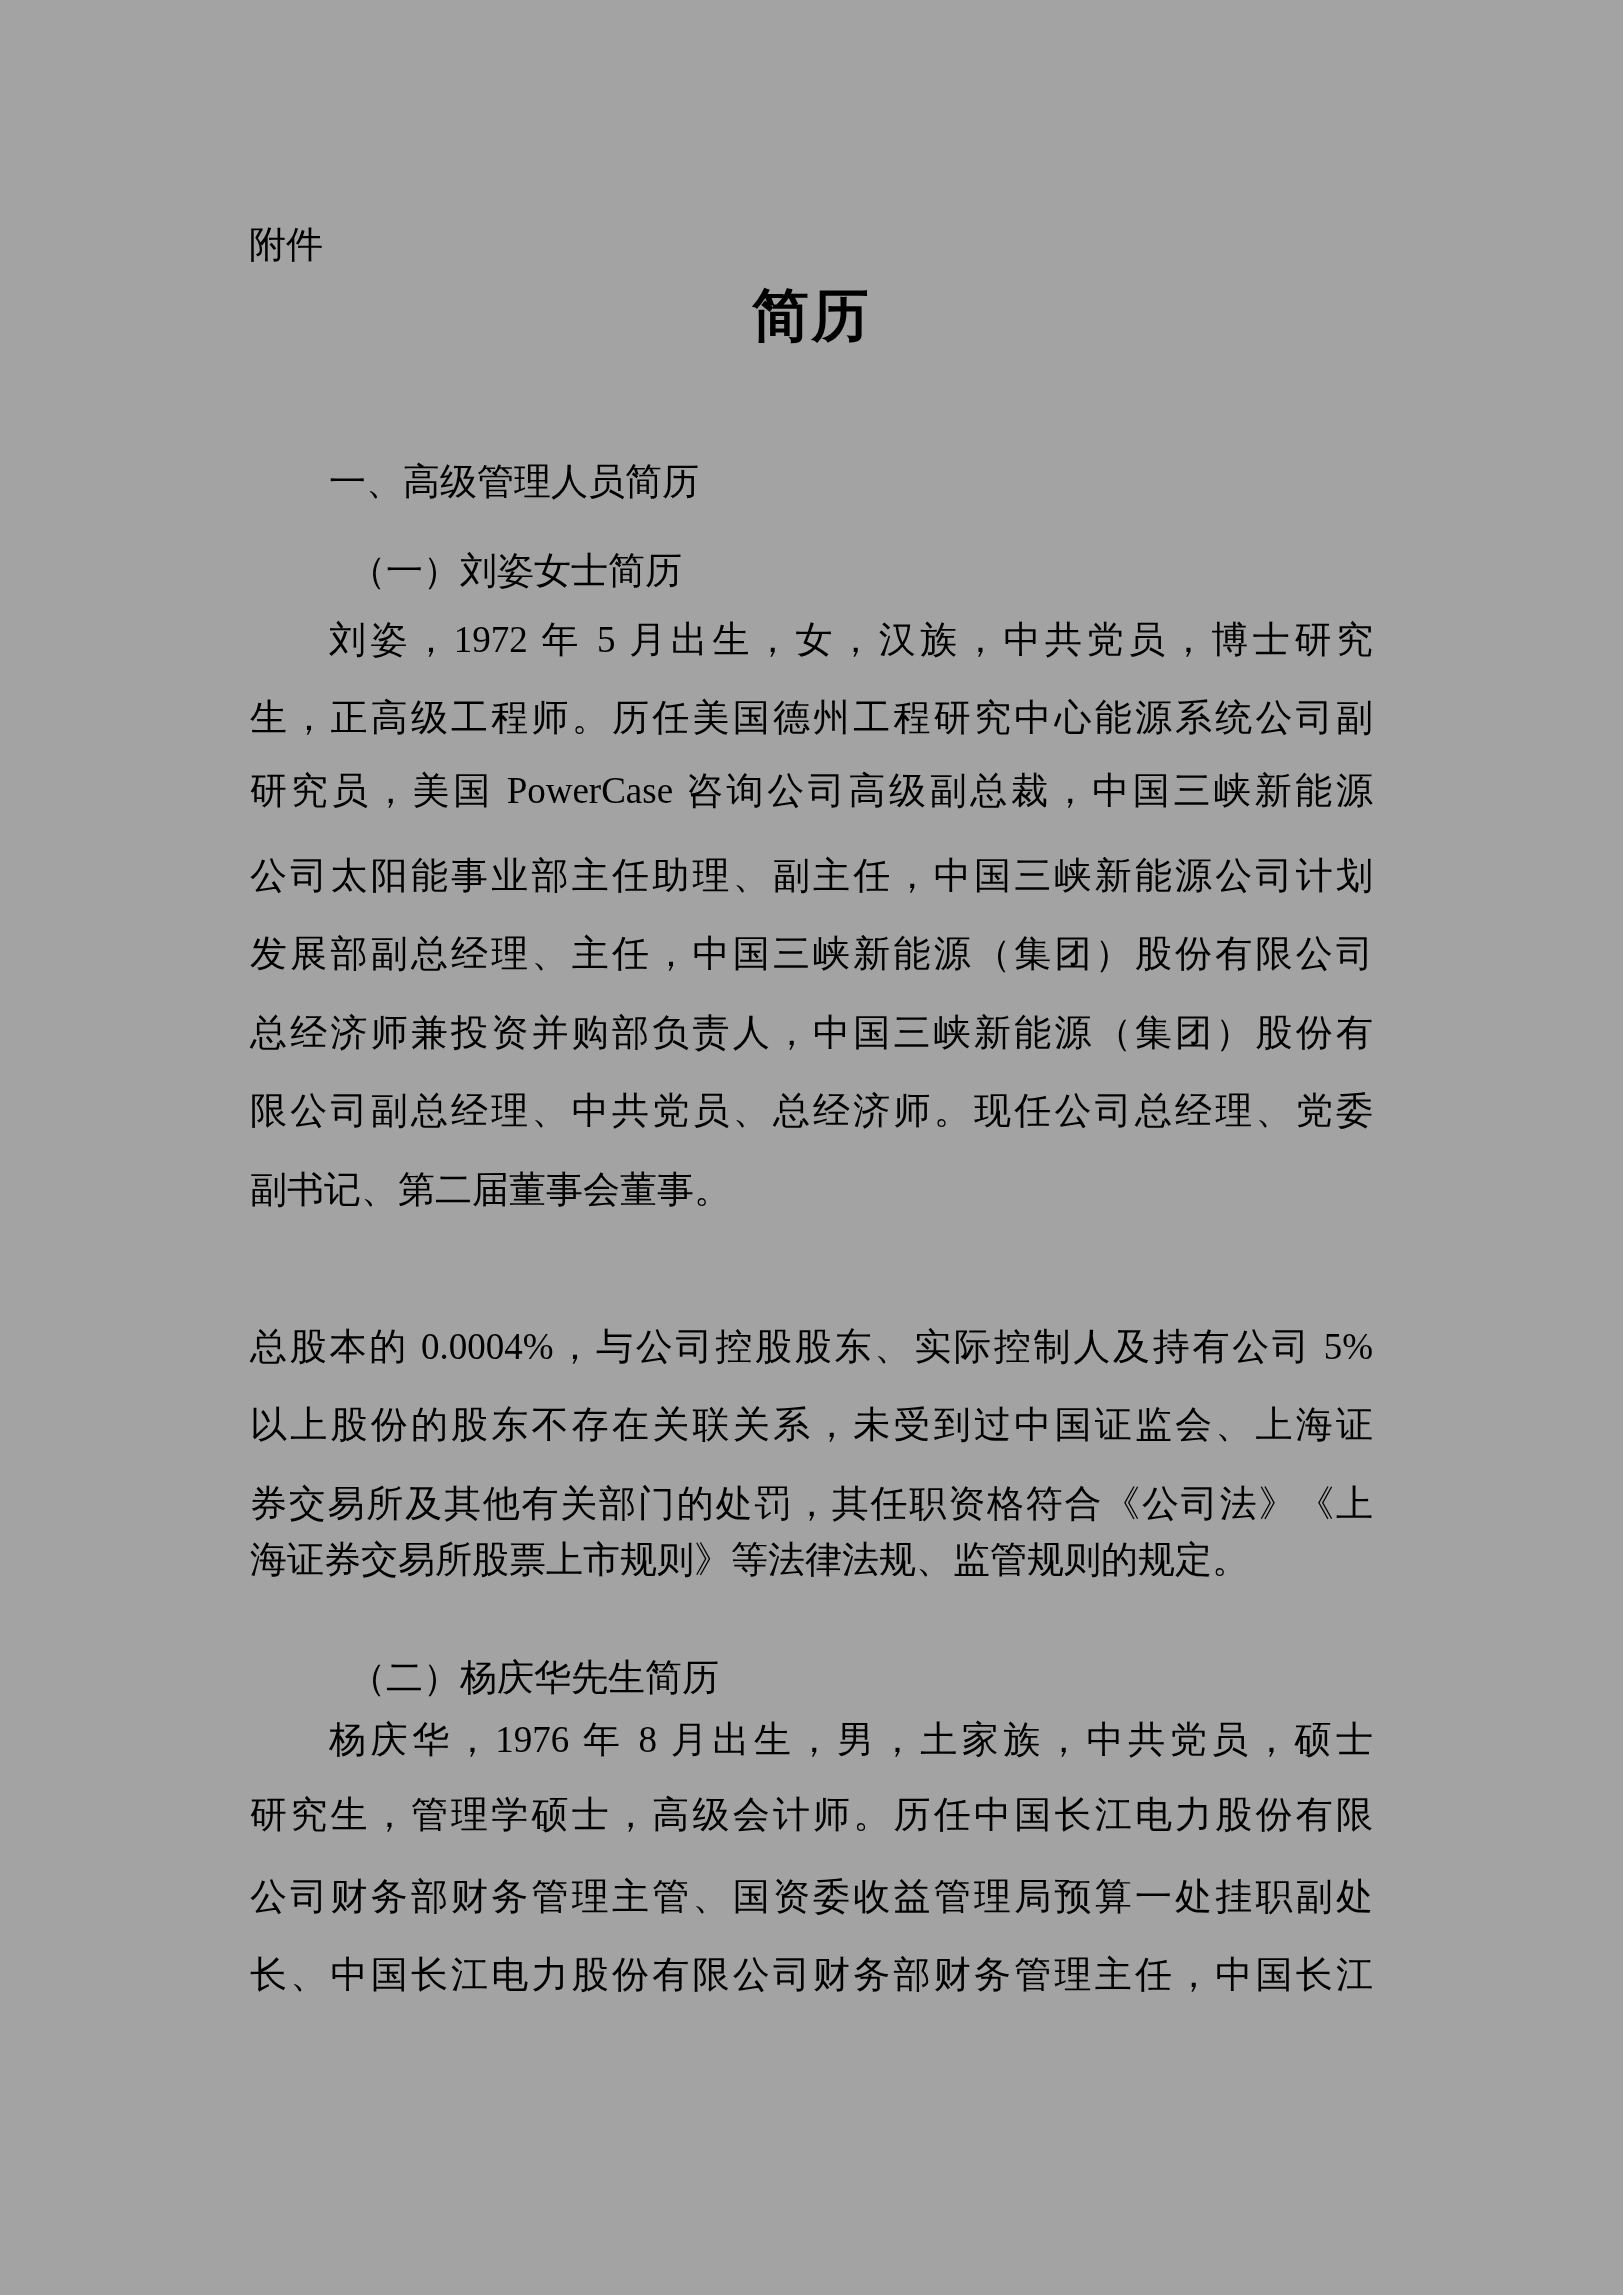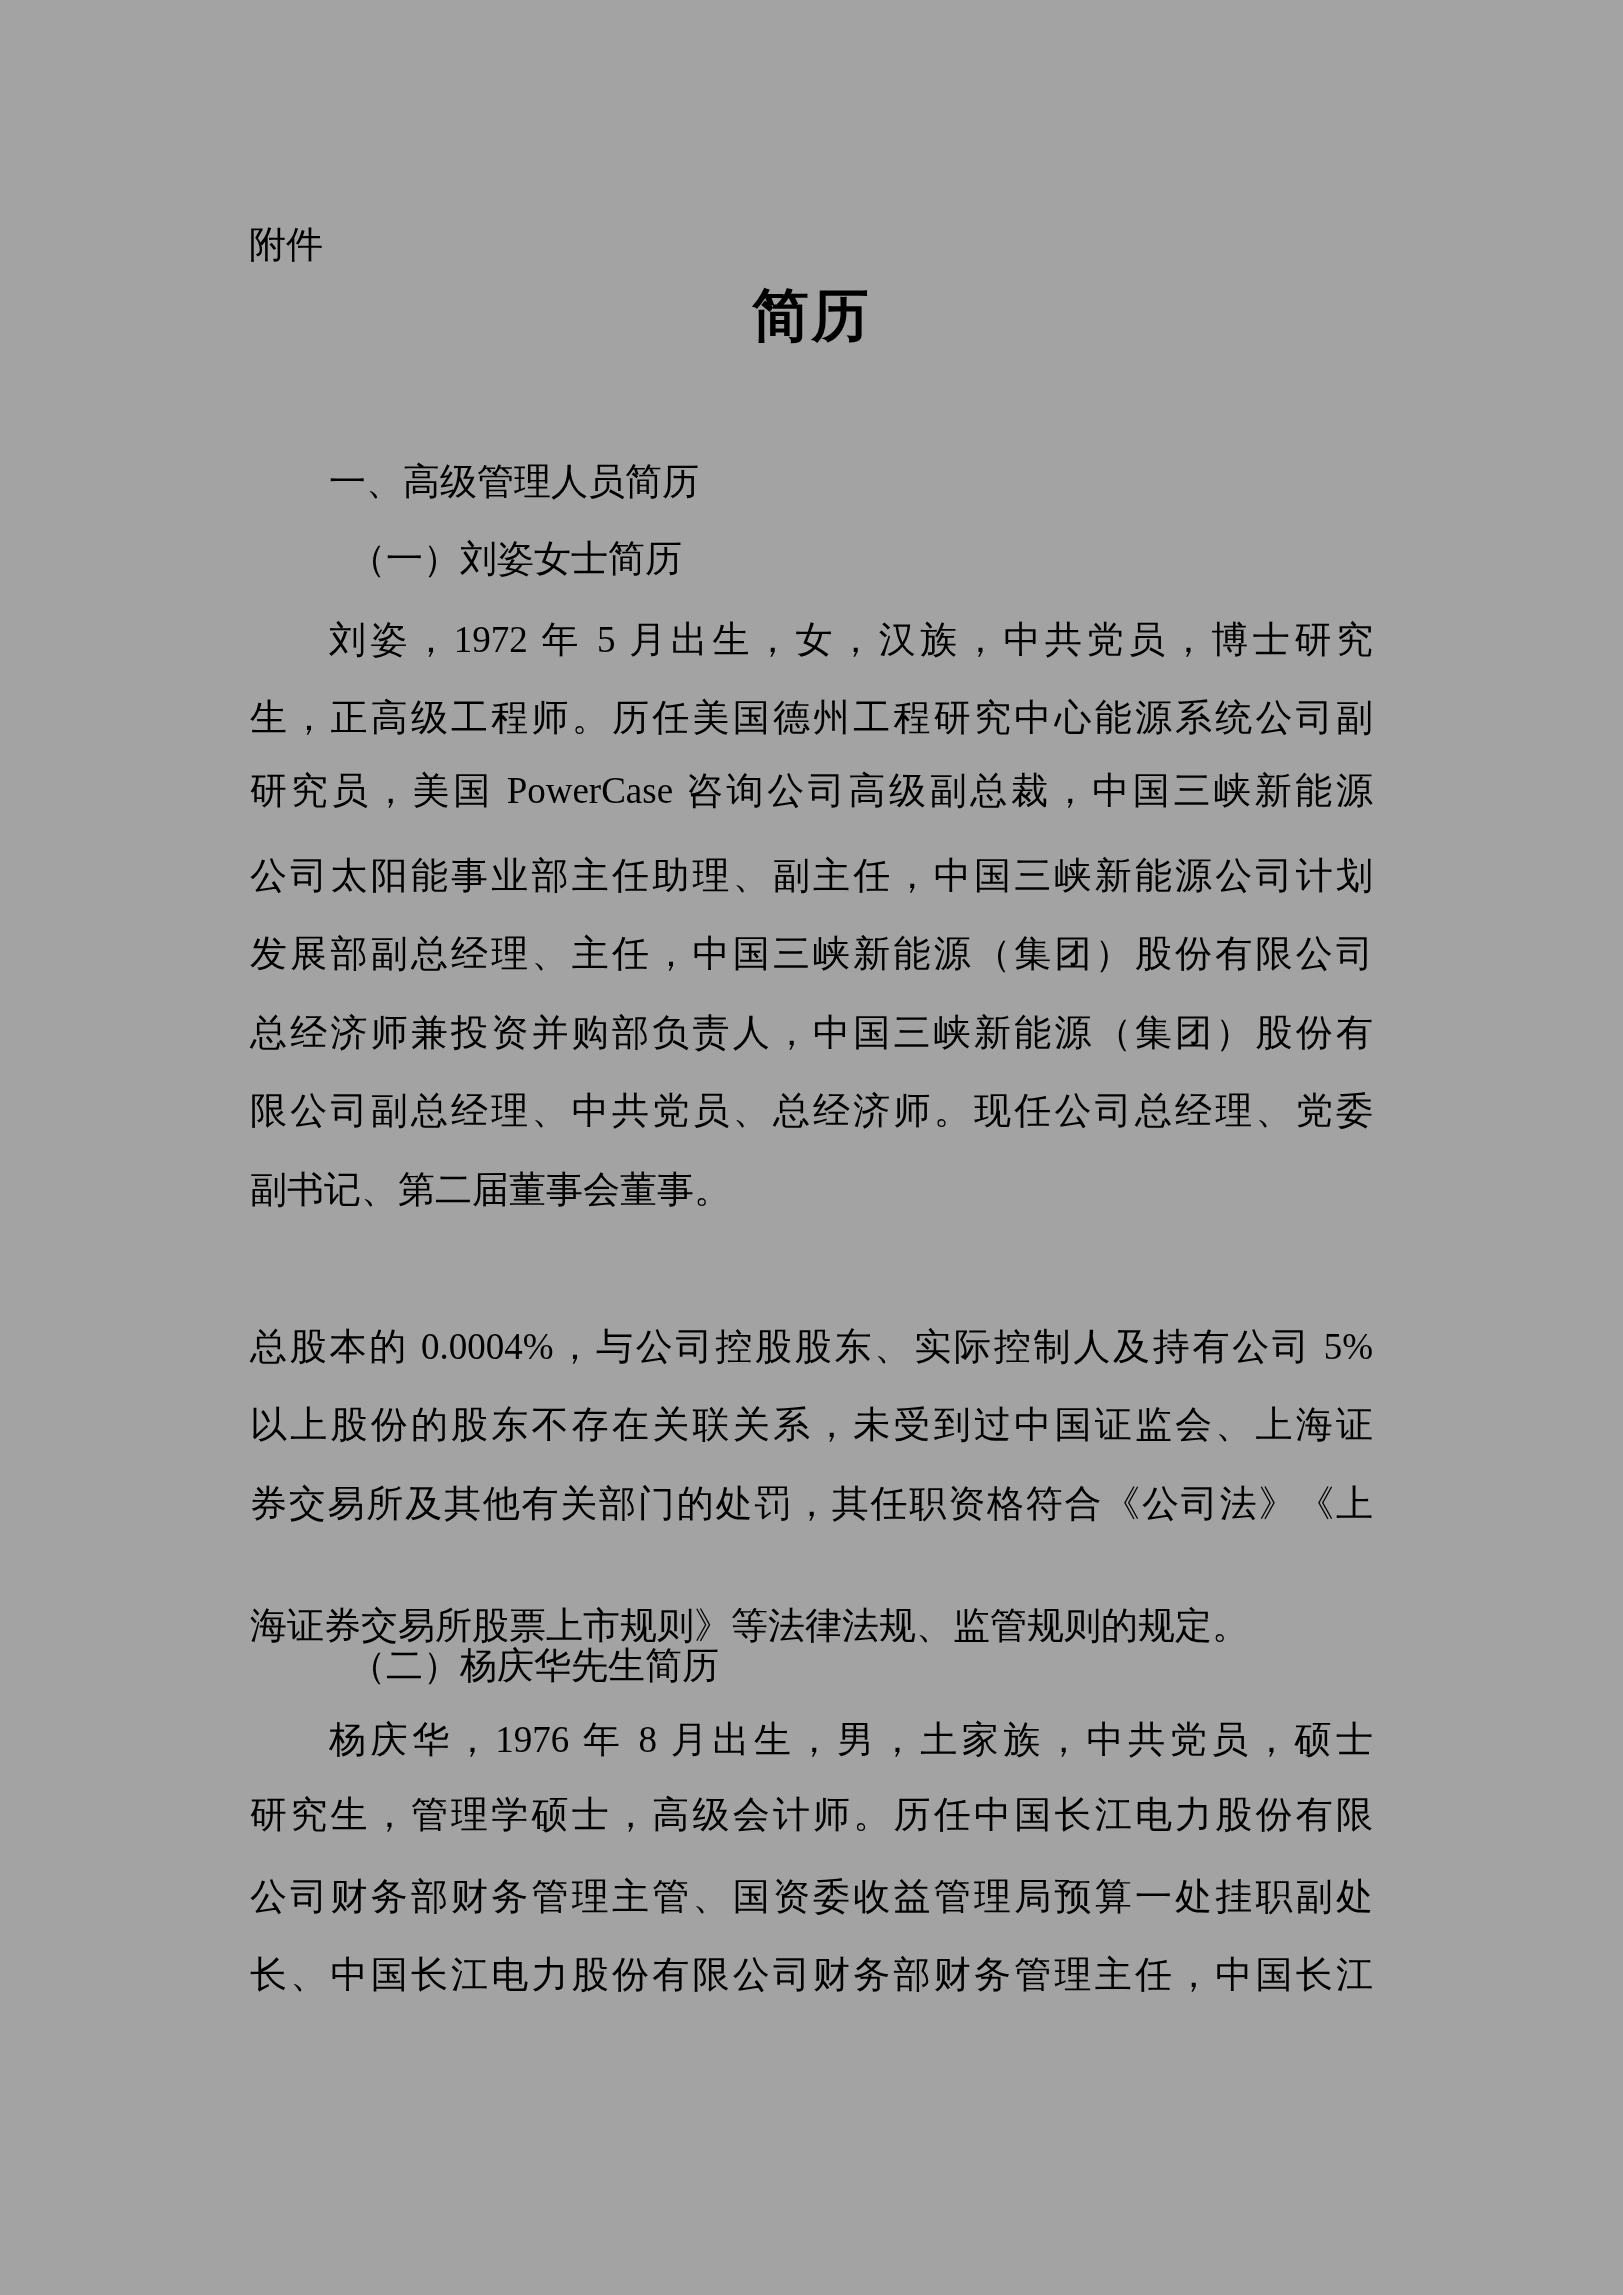--- a/index.html
+++ b/index.html
@@ -9,21 +9,21 @@
   .attach-label { position: absolute; left: 249px; top: 221px; font-family: "DejaVu Sans", "Liberation Sans", sans-serif;
                   font-size: 37px; line-height: 47px; white-space: nowrap; }
   .doc-title { position: absolute; left: 0; width: 1623px; top: 280px; text-align: center;
                font-size: 57px; line-height: 72px; font-weight: bold; letter-spacing: 2.6px; white-space: nowrap; }
   .section-heading { position: absolute; left: 329px; top: 458px; font-family: "DejaVu Sans", "Liberation Sans", sans-serif;
                      font-size: 37px; line-height: 47px; white-space: nowrap; }
   .line { position: absolute; left: 250px; width: 1123px; font-size: 37px; line-height: 47px; height: 47px;
           white-space: nowrap; overflow: visible; text-align: justify; text-align-last: justify; }
   .line.indent { left: 329px; width: 1044px; }
   .line.last { text-align-last: left; }
-  .sub-heading { position: absolute; left: 349px; font-size: 37px; line-height: 47px; white-space: nowrap; }
+  .sub-heading { position: absolute; left: 349px; font-size: 37px; line-height: 47px; white-space: nowrap; margin-top: 12px; }
 </style>
 </head>
 <body>
 
 <div class="page">
 
   <div class="attach-label">附件</div>
 
   <div class="doc-title">简历</div>
 
@@ -36,21 +36,21 @@
   <div class="line" style="top:735px;margin-top:32px;">研究员，美国 PowerCase 咨询公司高级副总裁，中国三峡新能源</div>
   <div class="line" style="top:852px;">公司太阳能事业部主任助理、副主任，中国三峡新能源公司计划</div>
   <div class="line" style="top:930px;">发展部副总经理、主任，中国三峡新能源（集团）股份有限公司</div>
   <div class="line" style="top:1009px;">总经济师兼投资并购部负责人，中国三峡新能源（集团）股份有</div>
   <div class="line" style="top:1087px;">限公司副总经理、中共党员、总经济师。现任公司总经理、党委</div>
   <div class="line last" style="top:1166px;">副书记、第二届董事会董事。</div>
 
   <div class="line" style="top:1323px;">总股本的 0.0004%，与公司控股股东、实际控制人及持有公司 5%</div>
   <div class="line" style="top:1401px;">以上股份的股东不存在关联关系，未受到过中国证监会、上海证</div>
   <div class="line" style="top:1480px;">券交易所及其他有关部门的处罚，其任职资格符合《公司法》《上</div>
-  <div class="line last" style="top:1605px;font-family:Liberation Mono, monospace;">海证券交易所股票上市规则》等法律法规、监管规则的规定。</div>
+  <div class="line last" style="top:1536px;">海证券交易所股票上市规则》等法律法规、监管规则的规定。</div>
 
   <div class="sub-heading" style="top:1642px;">（二）杨庆华先生简历</div>
 
   <div class="line indent" style="top:1716px;">杨庆华，1976 年 8 月出生，男，土家族，中共党员，硕士</div>
   <div class="line" style="top:1794px;font-family:Liberation Mono, monospace;">研究生，管理学硕士，高级会计师。历任中国长江电力股份有限</div>
   <div class="line" style="top:1873px;">公司财务部财务管理主管、国资委收益管理局预算一处挂职副处</div>
   <div class="line" style="top:1951px;">长、中国长江电力股份有限公司财务部财务管理主任，中国长江</div>
 
 </div>
 

